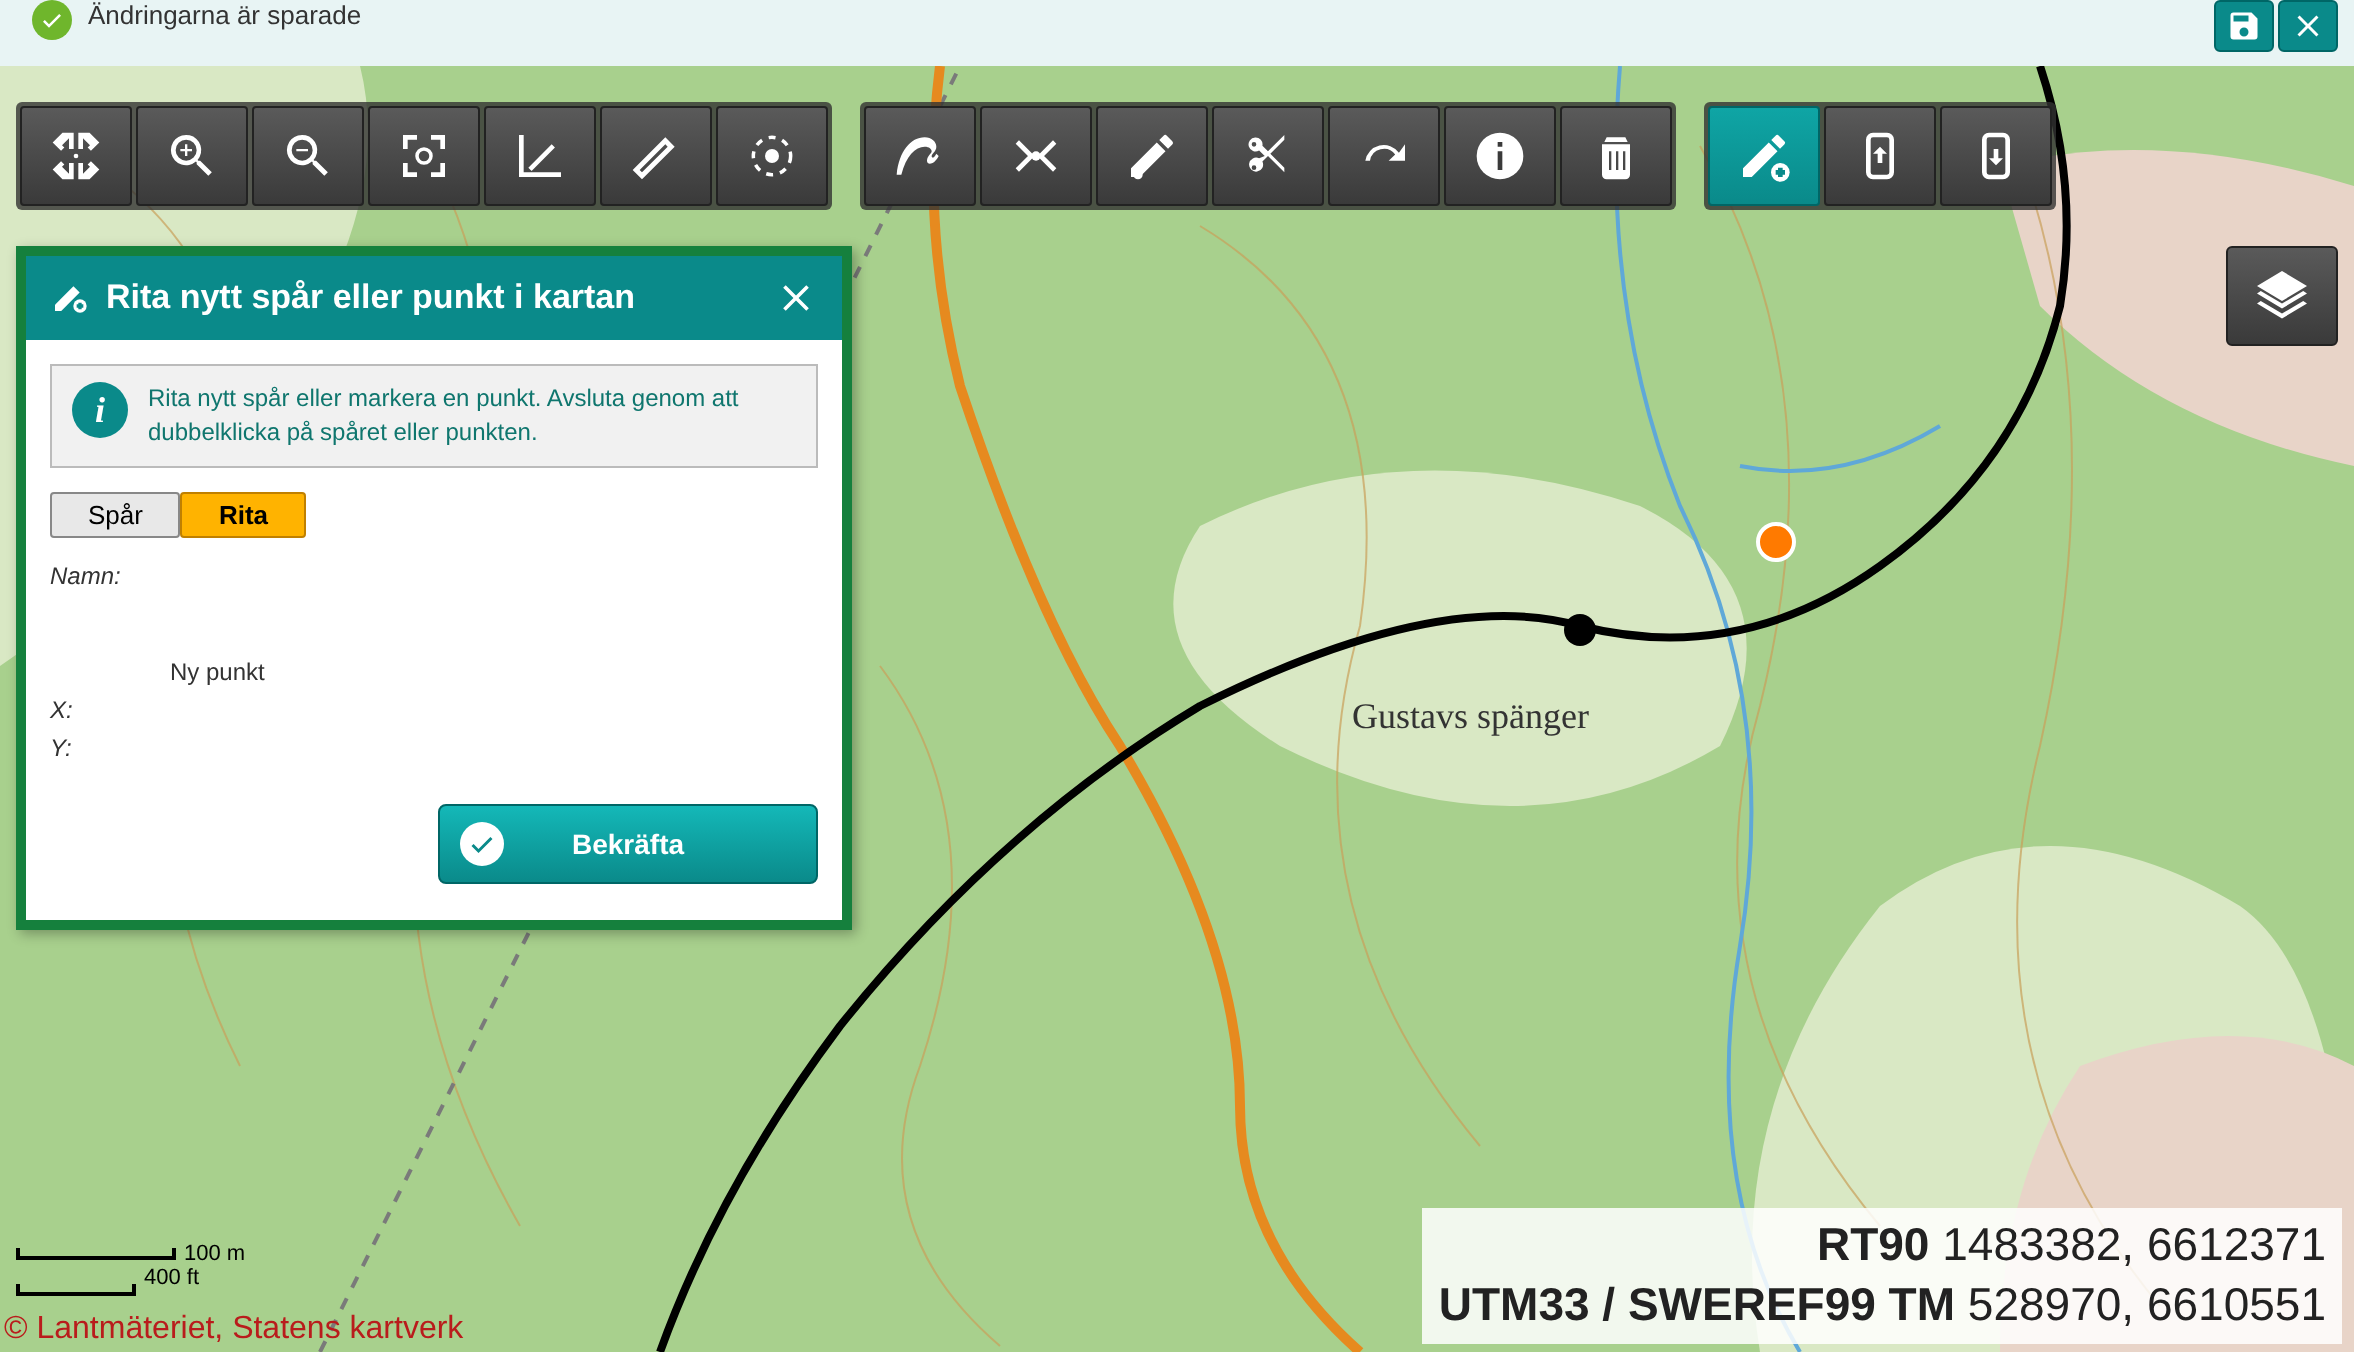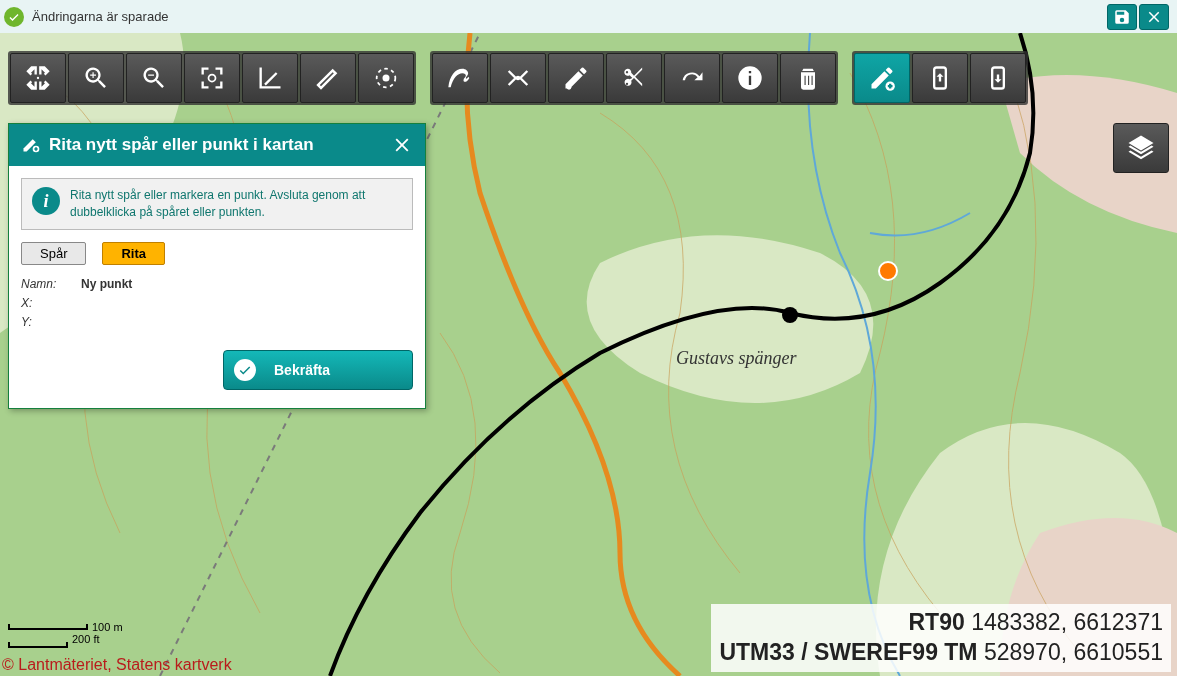--- a/index.html
+++ b/index.html
@@ -1,19 +1,19 @@
 <!DOCTYPE html>
 <html><head>
 <meta charset="utf-8">
 <style>
   * { box-sizing: border-box; margin: 0; padding: 0; }
   body { font-family: Arial, sans-serif; background: #fff; width: 1177px; height: 676px; overflow: hidden; position: relative; }
 
   
-  .status-bar { height: 33px; background: #e8f4f4; display: flex; align-items: center; padding: 0 4px; position: relative; }
+  .status-bar { height: 33px; background: #e8f4f4; display: flex; align-items: flex-start; padding: 0 16px; position: relative; }
   .status-check { width: 20px; height: 20px; background: #6fb62c; border-radius: 50%; display: flex; align-items: center; justify-content: center; margin-right: 8px; }
   .status-check svg { width: 12px; height: 12px; fill: #fff; }
   .status-text { font-size: 13px; color: #333; }
   .status-right { position: absolute; right: 8px; display: flex; gap: 2px; }
   .status-btn { width: 30px; height: 26px; background: #0a8a8a; border: 1px solid #066; border-radius: 3px; display: flex; align-items: center; justify-content: center; cursor: pointer; }
   .status-btn svg { width: 18px; height: 18px; fill: #fff; }
 
   
   .map-container { position: relative; width: 100%; height: 643px; overflow: hidden; background: #a8d08d; }
   .map-svg { position: absolute; top: 0; left: 0; width: 100%; height: 100%; }
@@ -23,56 +23,56 @@
   .toolbar-group { display: flex; gap: 2px; background: rgba(50,50,50,0.8); padding: 2px; border-radius: 3px; }
   .tool-btn { width: 56px; height: 50px; background: linear-gradient(#5a5a5a,#3a3a3a); border: 1px solid #222; border-radius: 2px; display: flex; align-items: center; justify-content: center; cursor: pointer; }
   .tool-btn.active { background: linear-gradient(#0fa5a5,#0a8a8a); border-color: #066; }
   .tool-btn svg { width: 28px; height: 28px; fill: #fff; }
 
   
   .layers-btn { position: absolute; top: 90px; right: 8px; width: 56px; height: 50px; background: linear-gradient(#5a5a5a,#3a3a3a); border: 1px solid #222; border-radius: 3px; display: flex; align-items: center; justify-content: center; cursor: pointer; z-index: 20; }
   .layers-btn svg { width: 30px; height: 30px; fill: #fff; }
 
   
-  .dialog { position: absolute; top: 90px; left: 8px; width: 418px; background: #fff; border: 1px solid #15803d; box-shadow: 2px 2px 6px rgba(0,0,0,0.3); z-index: 30; }
+  .dialog { position: absolute; top: 90px; left: 8px; width: 418px; background: #fff; border: 5px solid #15803d; box-shadow: 2px 2px 6px rgba(0,0,0,0.3); z-index: 30; }
   .dialog-header { background: #0a8a8a; color: #fff; padding: 10px 12px; display: flex; align-items: flex-start; }
   .dialog-header-icon { width: 20px; height: 20px; margin-right: 8px; flex-shrink: 0; fill: #fff; }
   .dialog-title { font-weight: bold; font-size: 17px; flex: 1; line-height: 1.3; }
   .dialog-close { width: 22px; height: 22px; cursor: pointer; fill: #fff; }
   .dialog-body { padding: 12px; }
   .info-box { background: #f1f1f1; border: 1px solid #bbb; padding: 8px 10px; display: flex; align-items: flex-start; margin-bottom: 12px; }
   .info-icon { width: 28px; height: 28px; background: #0a8a8a; border-radius: 50%; display: flex; align-items: center; justify-content: center; margin-right: 10px; flex-shrink: 0; color: #fff; font-family: Georgia, serif; font-style: italic; font-weight: bold; font-size: 18px; }
   .info-text { font-size: 12px; color: #0f766e; line-height: 1.4; }
-  .tab-row { display: flex; gap: 16px; margin-bottom: 10px; }
+  .tab-row { display: flex; gap: 0; margin-bottom: 10px; }
   .tab-btn { padding: 3px 18px; font-size: 13px; border: 1px solid #888; background: #e8e8e8; cursor: pointer; border-radius: 2px; }
   .tab-btn.active { background: #ffb300; border-color: #c08000; font-weight: bold; }
   .form-rows { font-size: 12px; color: #333; line-height: 1.6; }
   .form-row { display: flex; }
   .form-label { width: 60px; font-style: italic; }
-  .form-value { font-weight: bold; }
+  .form-value { font-weight: normal; margin-top: 48px; }
   .confirm-row { display: flex; justify-content: flex-end; margin-top: 18px; margin-bottom: 6px; }
-  .confirm-btn { background: linear-gradient(#14b8b8,#0a8a8a); color: #fff; border: 1px solid #066; border-radius: 4px; padding: 8px 30px 8px 10px; font-size: 14px; font-weight: bold; display: flex; align-items: center; cursor: pointer; min-width: 190px; }
+  .confirm-btn { background: linear-gradient(#14b8b8,#0a8a8a); color: #fff; border: 1px solid #066; border-radius: 4px; padding: 8px 30px 8px 10px; font-size: 14px; font-weight: bold; display: flex; align-items: center; cursor: pointer; min-width: 190px; gap: 16px; }
   .confirm-btn-icon { width: 22px; height: 22px; background: #fff; border-radius: 50%; display: flex; align-items: center; justify-content: center; margin-right: 18px; }
   .confirm-btn-icon svg { width: 14px; height: 14px; fill: #0a8a8a; }
 
   
   .scale-bar { position: absolute; left: 8px; bottom: 28px; font-size: 11px; color: #000; z-index: 15; }
   .scale-line { border: 2px solid #000; border-top: none; height: 6px; }
   .scale-m { width: 80px; }
   .scale-ft { width: 60px; margin-top: 2px; }
   .scale-label { position: relative; top: -3px; margin-left: 4px; }
 
   
   .attribution { position: absolute; left: 2px; bottom: 2px; font-size: 16px; color: #b91c1c; z-index: 15; }
 
   
   .coord-box { position: absolute; right: 6px; bottom: 4px; background: rgba(255,255,255,0.85); padding: 4px 8px; font-size: 23px; color: #222; text-align: right; z-index: 15; line-height: 1.3; }
   .coord-label { font-weight: bold; }
 
-  .map-place-label { position: absolute; font-style: italic; font-family: Georgia, serif; font-size: 18px; color: #333; z-index: 5; }
+  .map-place-label { position: absolute; font-family: Georgia, serif; font-size: 18px; color: #333; z-index: 5; }
 </style>
 </head>
 <body>
 
 <div class="status-bar">
   <div class="status-check">
     <svg viewBox="0 0 24 24">
         <path d="M9 16.2l-4.2-4.2L3 13.8l6 6 12-12-1.8-1.8z"></path>
       </svg>
   </div>
@@ -287,21 +287,21 @@
     </div>
   </div>
 
   <div class="scale-bar">
     <div style="display:flex; align-items:flex-start;">
       <div class="scale-line scale-m"></div>
         <span class="scale-label">100 m</span>
     </div>
     <div style="display:flex; align-items:flex-end;">
       <div class="scale-line scale-ft"></div>
-        <span class="scale-label">200 ft</span>
+        <span class="scale-label">400 ft</span>
     </div>
   </div>
 
   <div class="attribution">© Lantmäteriet, Statens kartverk</div>
 
   <div class="coord-box">
     <div><span class="coord-label">RT90</span> <span>1483382, 6612371</span></div>
     <div><span class="coord-label">UTM33 / SWEREF99 TM</span> <span>528970, 6610551</span></div>
   </div>
 </div>

